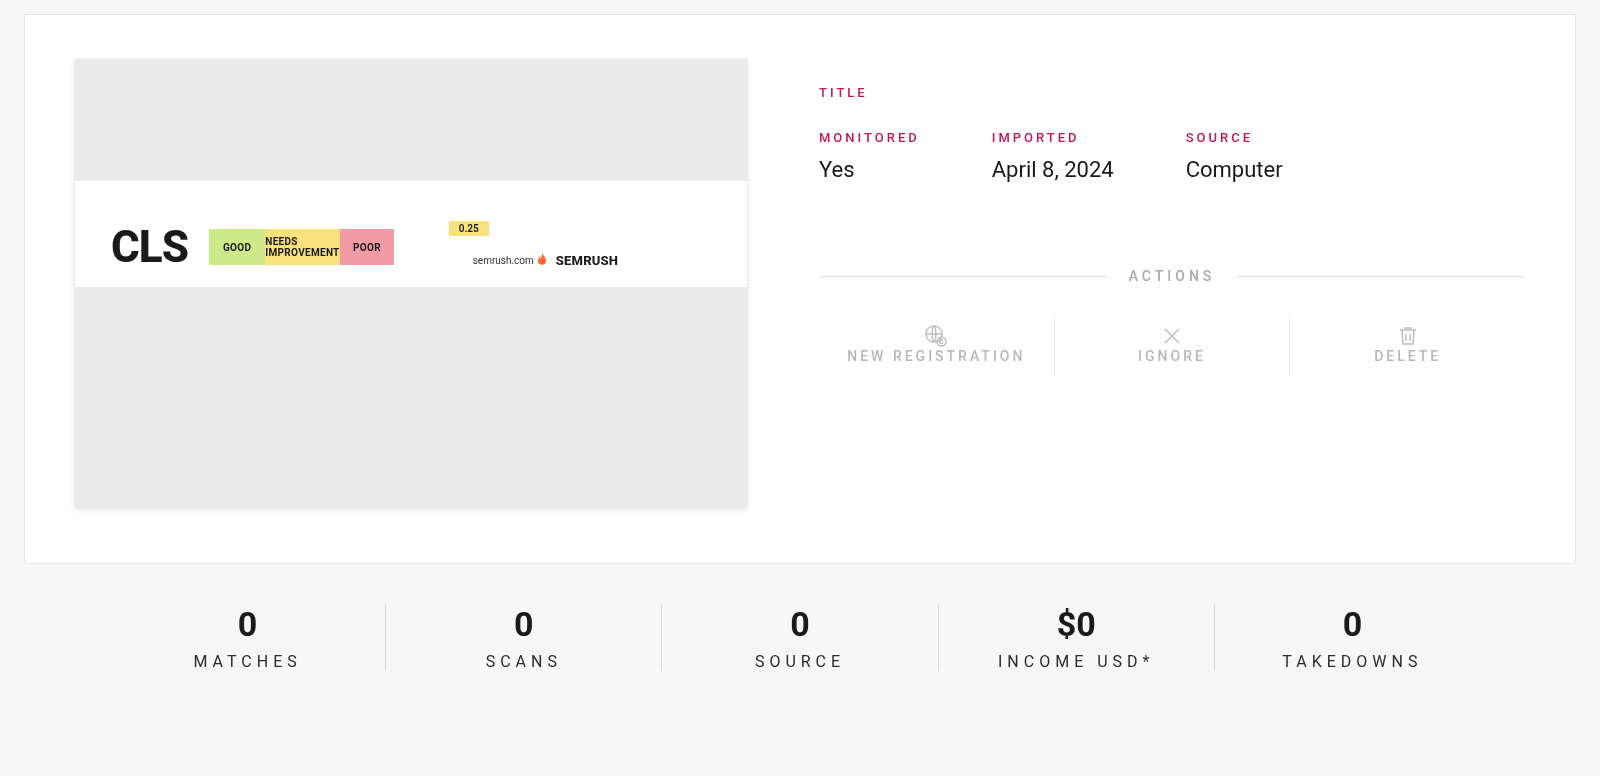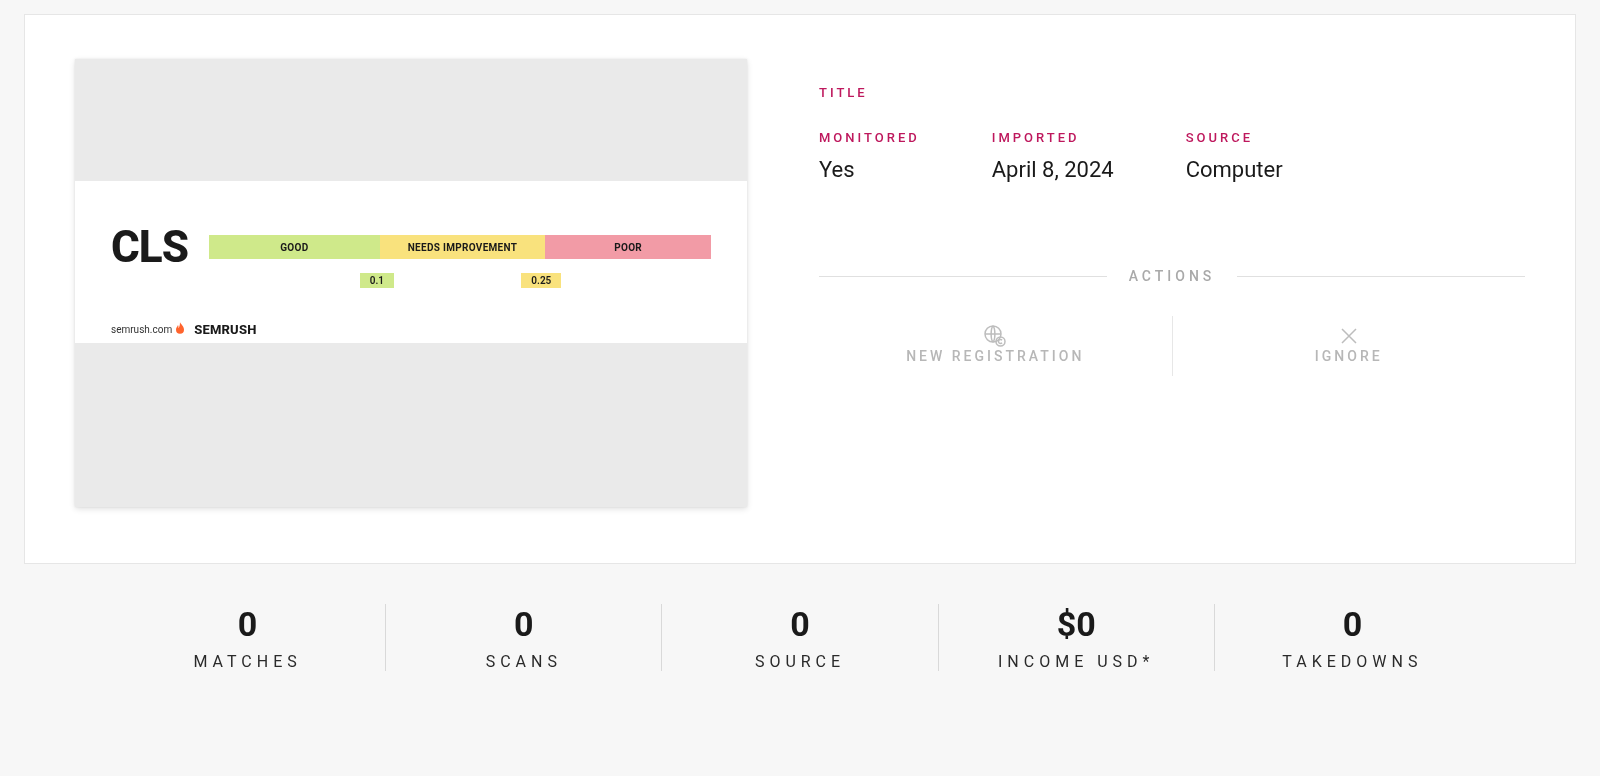--- a/index.html
+++ b/index.html
@@ -23,35 +23,35 @@
       height: 448px;
       background: #eaeaea;
       box-shadow: 0 2px 6px rgba(0,0,0,0.12), 0 0 2px rgba(0,0,0,0.08);
       display: flex;
       flex-direction: column;
       overflow: hidden;
     }
     .thumb-top { height: 122px; background:#eaeaea; }
     .thumb-body {
       background: #fff;
-      padding: 40px 36px 6px 36px;
-      display: flex;
-      flex-direction: column;
+      padding: 40px 36px 14px 36px;
+      display: flex;
+      flex-direction: row;
     }
     .cls-row { display: flex; align-items: center; gap: 16px; }
     .cls-title {
       font-weight: 800;
       font-size: 44px;
       letter-spacing: -1px;
       flex: 0 0 82px;
     }
     .cls-bars {
       flex: 1 1 auto;
       display: flex;
-      height: 24px;
+      height: 36px;
       position: relative;
     }
     .bar {
       display:flex; align-items:center; justify-content:center;
       font-size: 10px; font-weight:700; letter-spacing:0.3px;
     }
     .bar-good { background:#cfe98a; flex: 0 0 34%; }
     .bar-mid  { background:#f9e27d; flex: 0 0 33%; }
     .bar-poor { background:#f29ba6; flex: 0 0 33%; }
     .thresholds {
@@ -222,20 +222,26 @@
         <div class="action-label">NEW REGISTRATION</div>
       </div>
 
       <div class="action-btn">
         <svg class="action-icon" viewBox="0 0 24 24" fill="none" stroke="currentColor" stroke-width="1.5">
           <path d="M5 5l14 14M19 5L5 19"></path>
         </svg>
         <div class="action-label">IGNORE</div>
       </div>
 
+      <div class="action-btn">
+        <svg class="action-icon" viewBox="0 0 24 24" fill="none" stroke="currentColor" stroke-width="1.5">
+          <path d="M4 6h16M9 6V4h6v2M6 6l1 14h10l1-14M10 10v7M14 10v7"></path>
+        </svg>
+        <div class="action-label">DELETE</div>
+      </div>
 
     </div>
 
   </div>
 </div>
 
 <div class="stats-row">
   <div class="stat">
     <div class="stat-value">0</div>
     <div class="stat-label">MATCHES</div>

